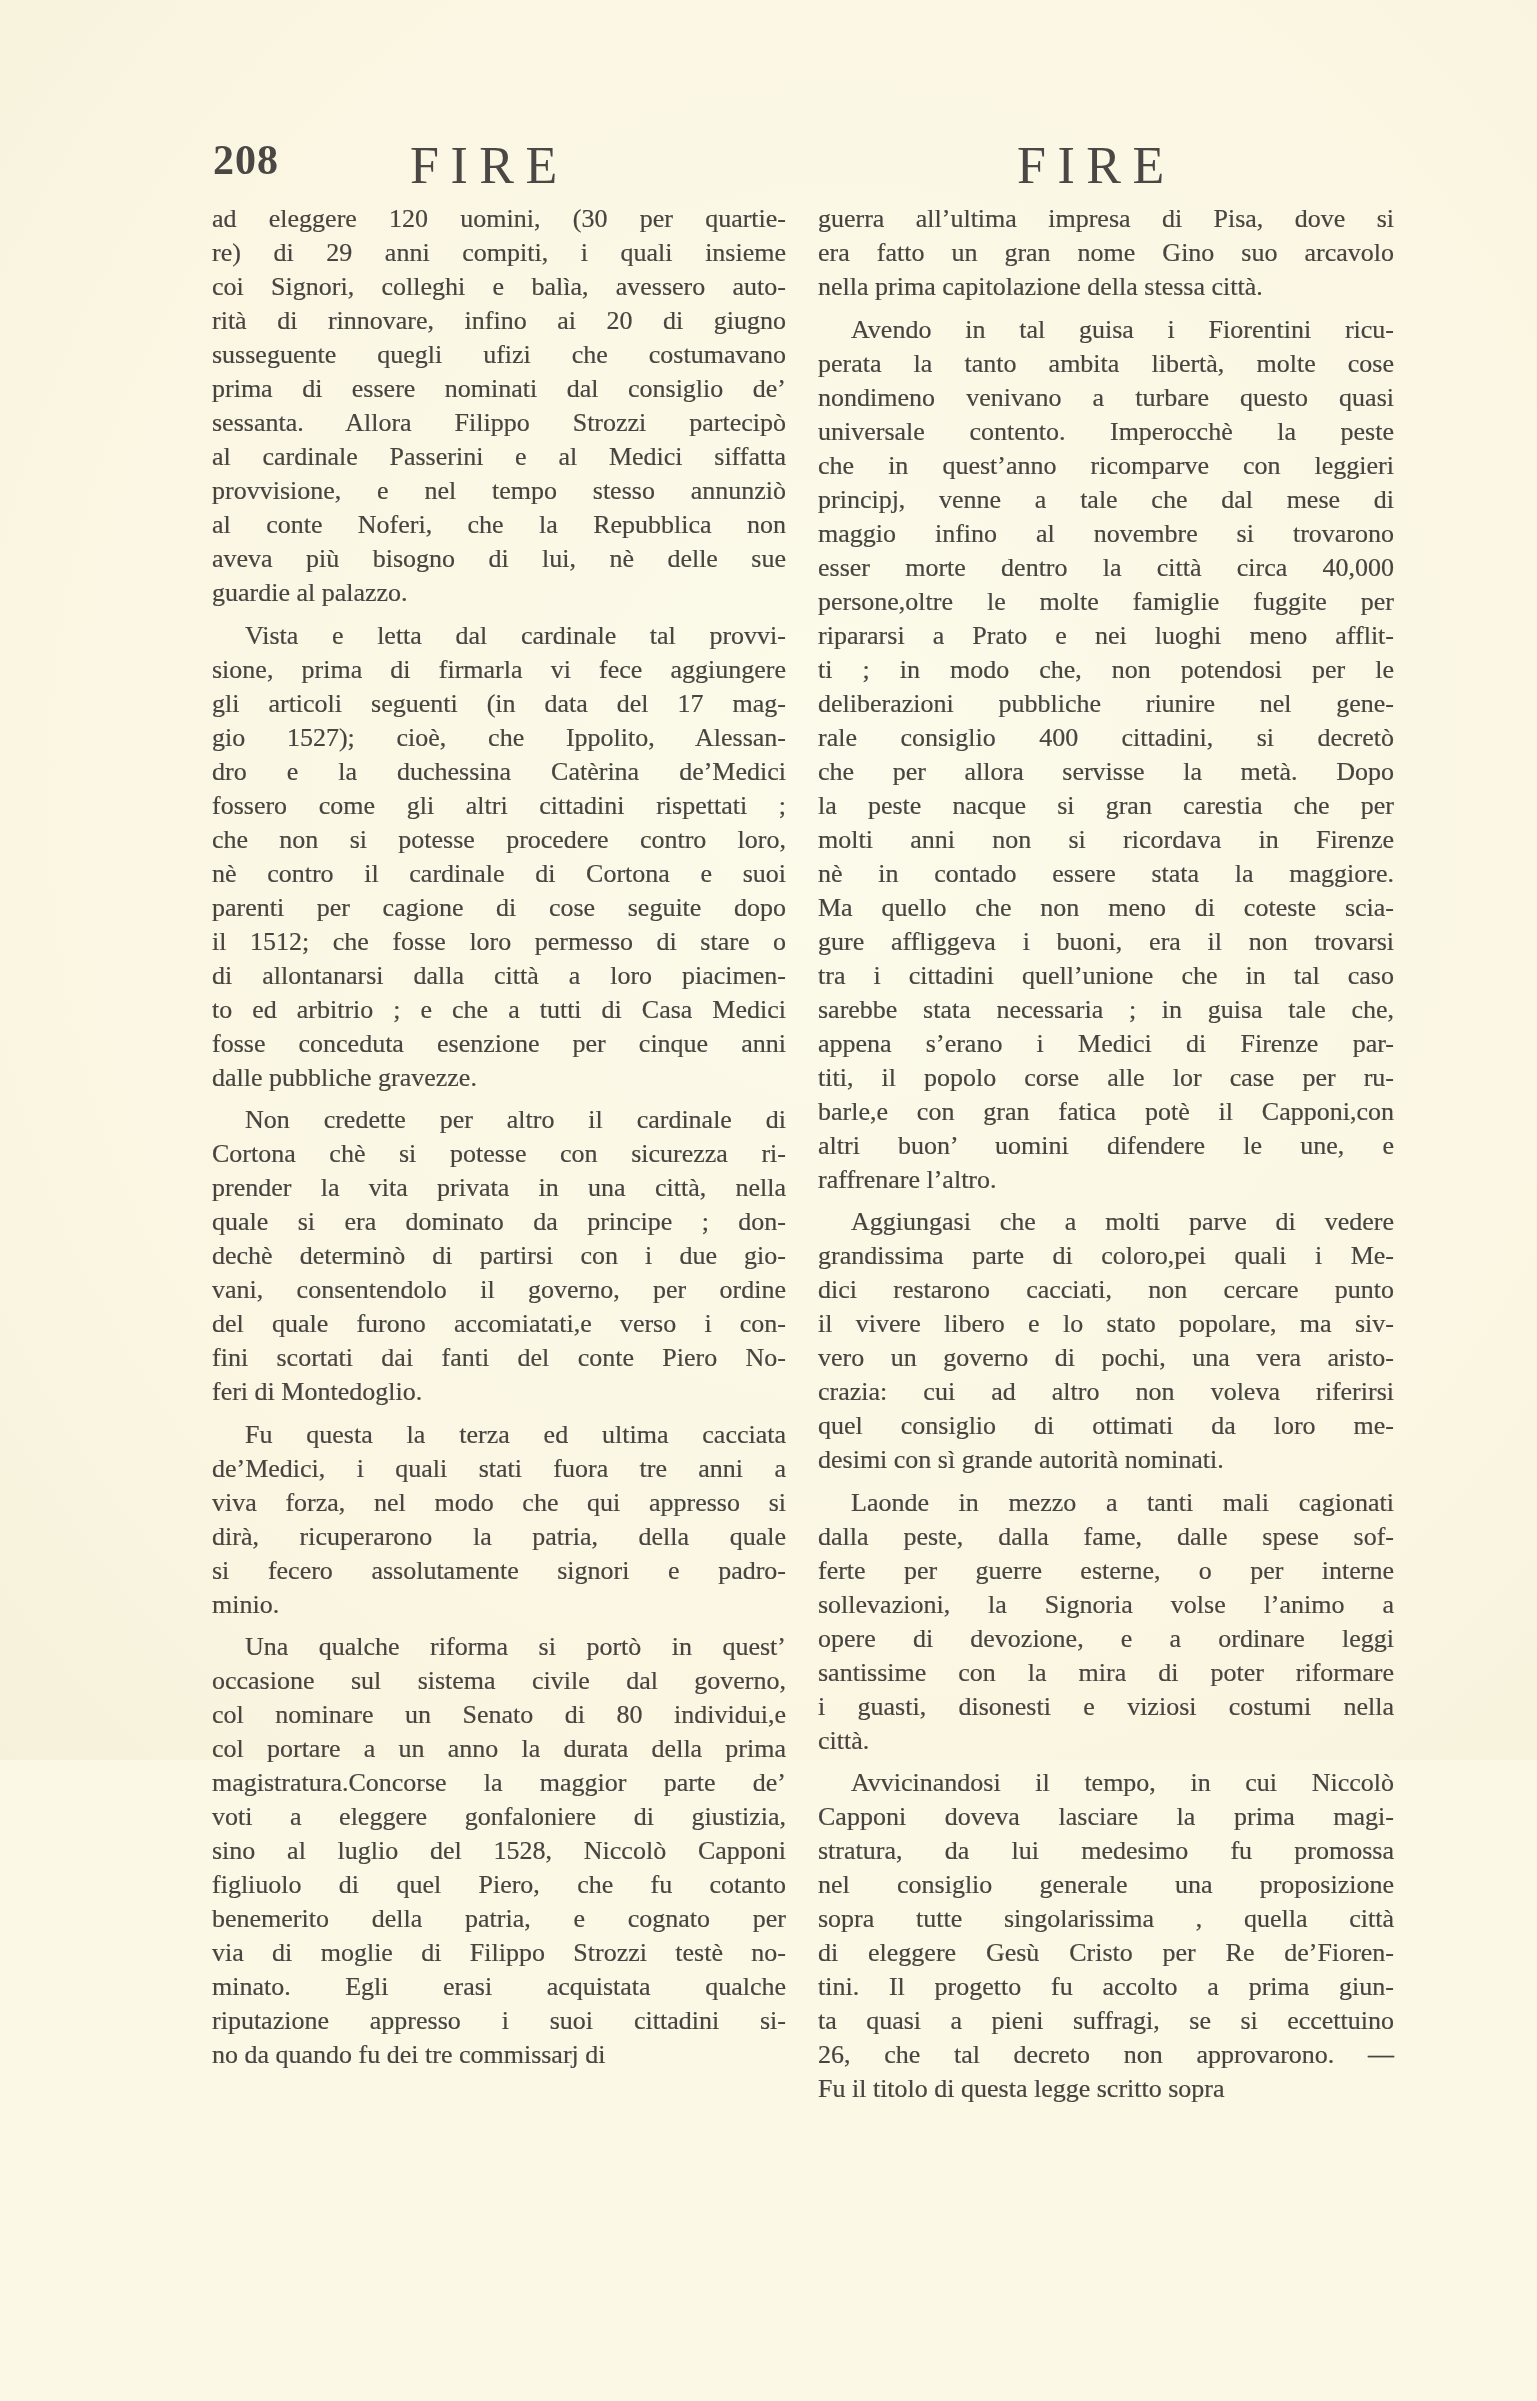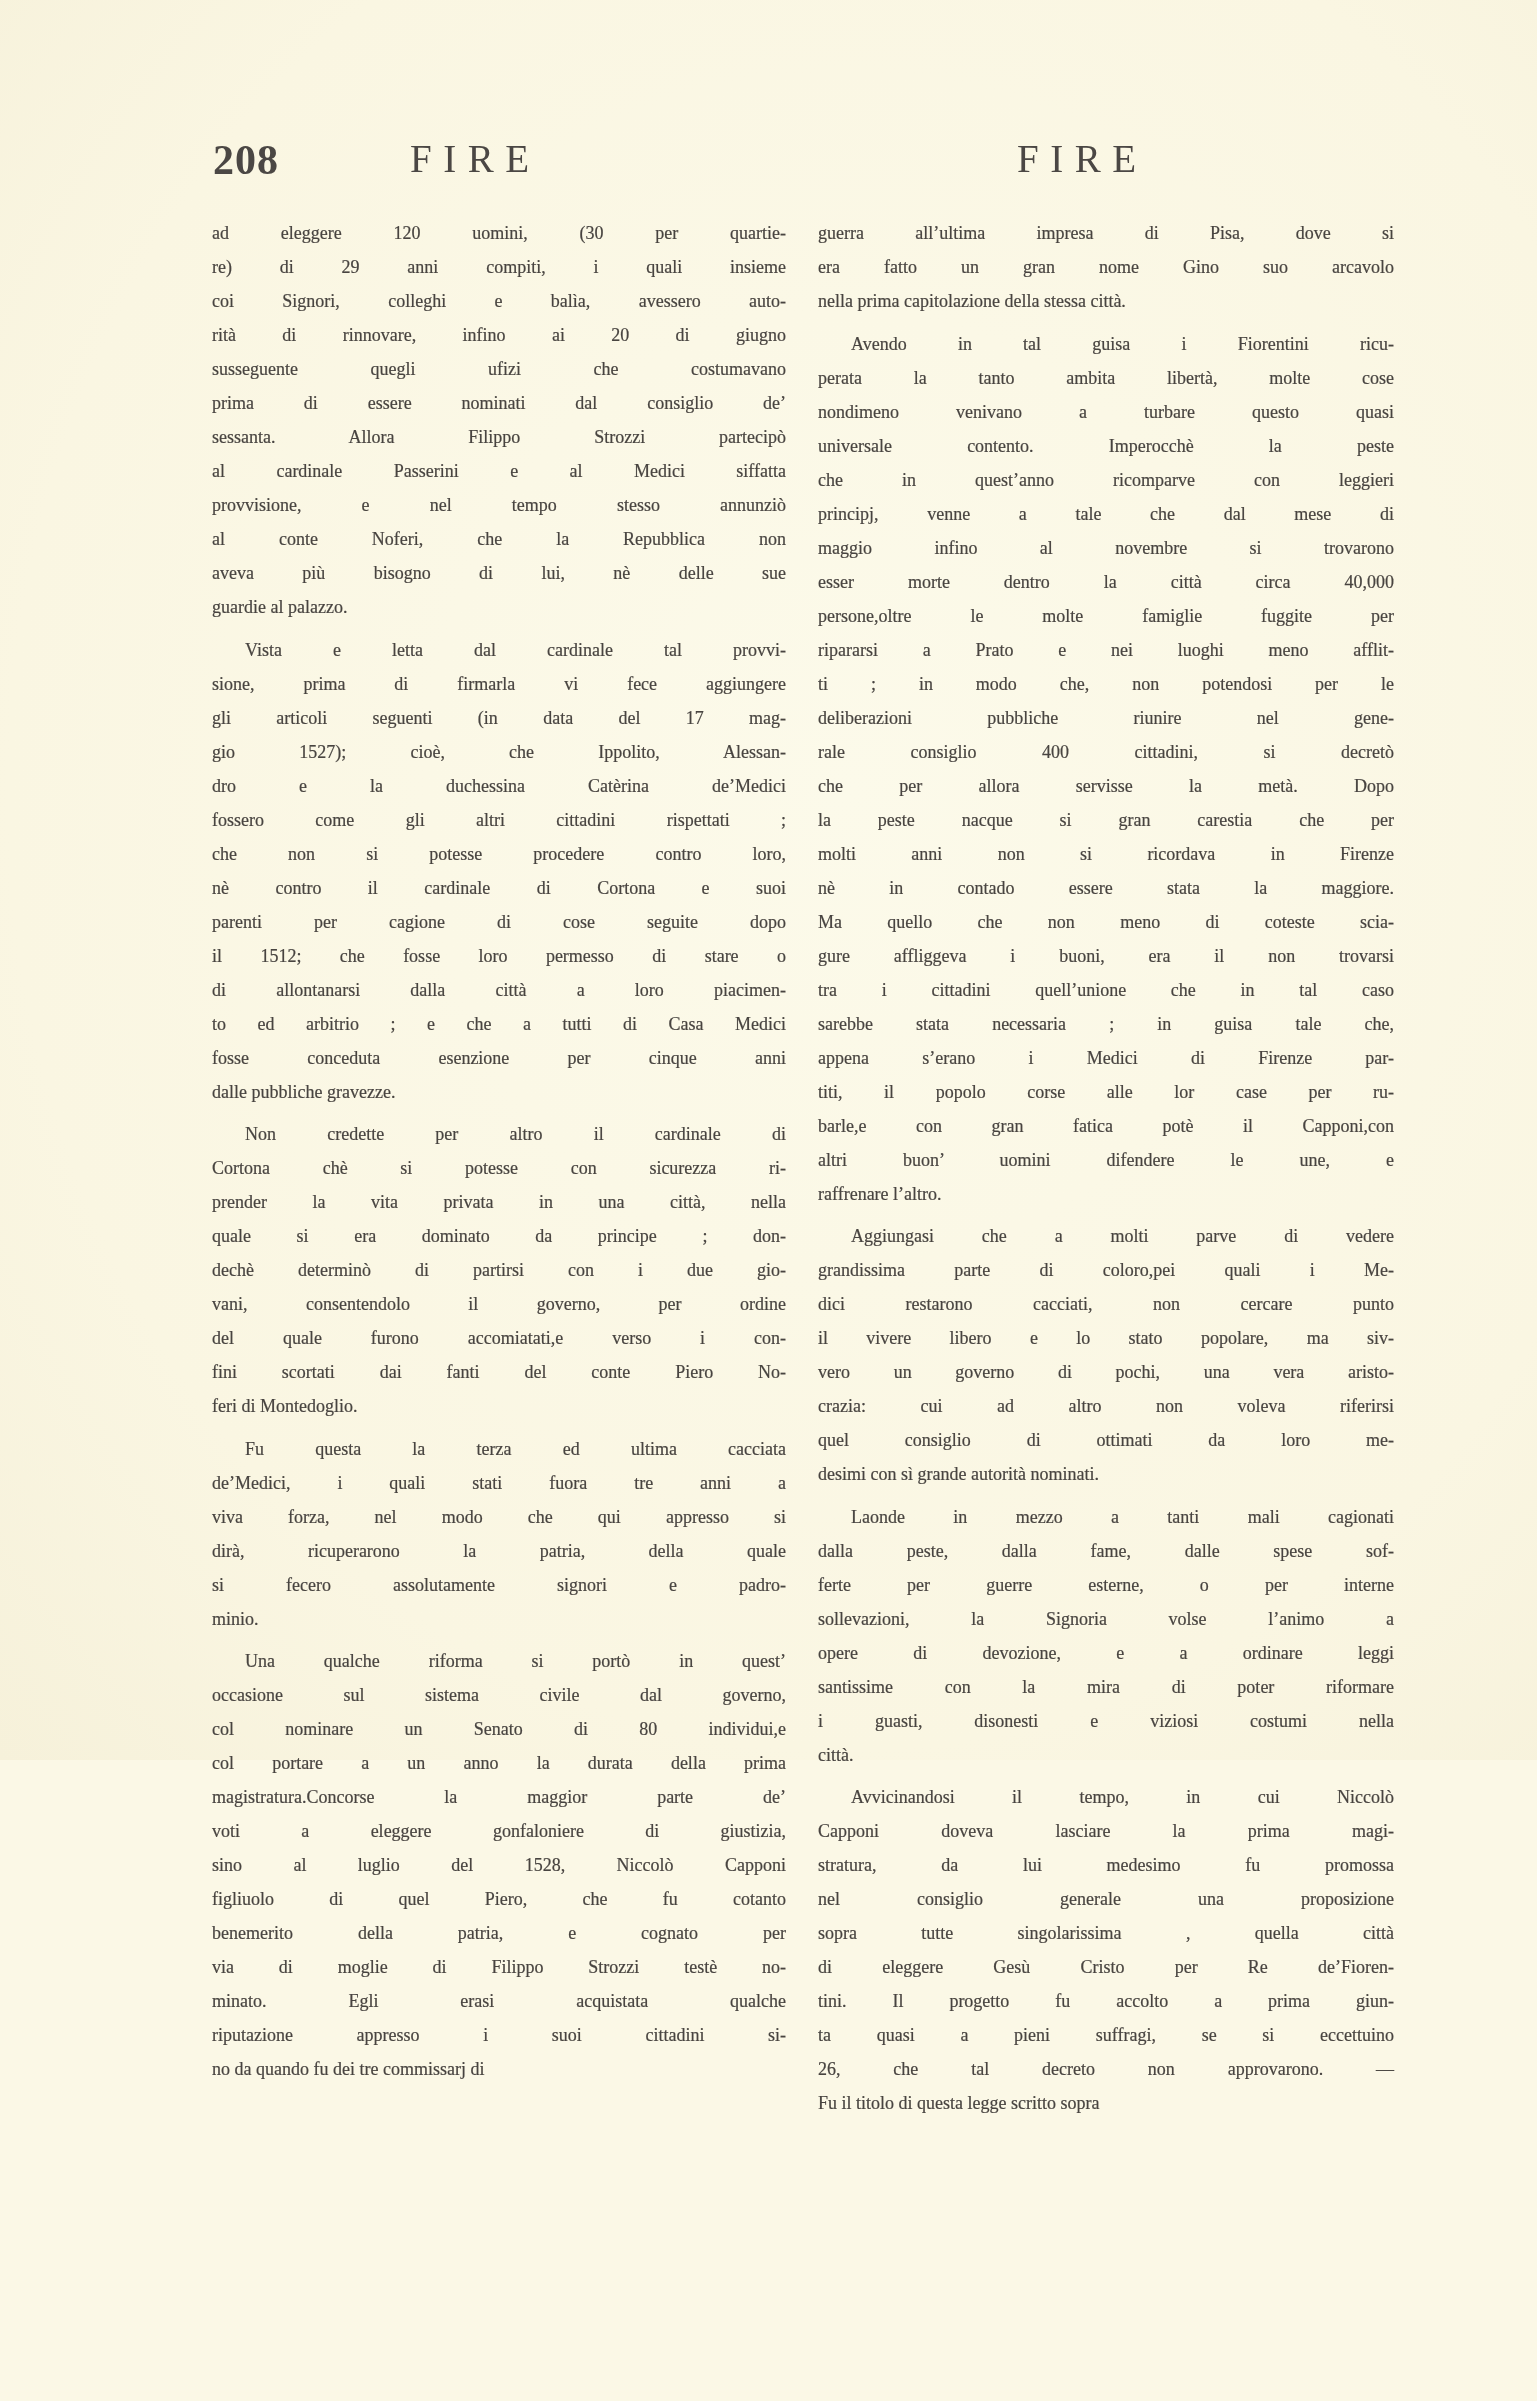--- a/index.html
+++ b/index.html
@@ -29,32 +29,32 @@
       position: absolute;
       left: 0; top: 0;
       font-size: 42px;
       font-weight: bold;
       letter-spacing: 1px;
       color: #4b4744;
     }
     .running-head {
       position: absolute;
       top: 0;
-      font-size: 39px;
+      font-size: 52px;
       letter-spacing: 11.5px;
       color: #4b4744;
     }
     .running-head.left { left: 197px; }
     .running-head.right { left: 804px; }
 
     .column {
       position: absolute;
-      top: 216px;
+      top: 202px;
       width: 574px;
-      font-size: 18px;
+      font-size: 26px;
       line-height: 34px;
       text-align: justify;
       color: #484440;
       -webkit-text-stroke: 0.2px #484440;
     }
     .column.left { left: 212px; }
     .column.right { left: 818px; width: 576px; }
     .para {
       margin: 0 0 8.6px 0;
       text-indent: 33px;

